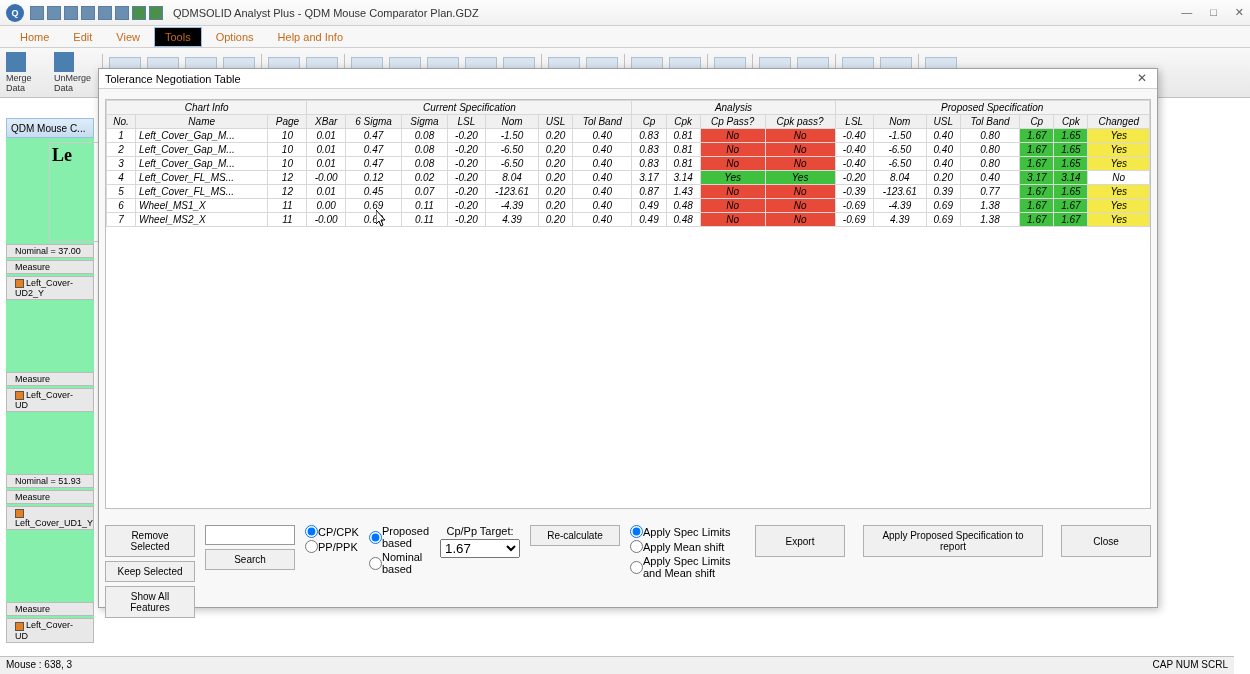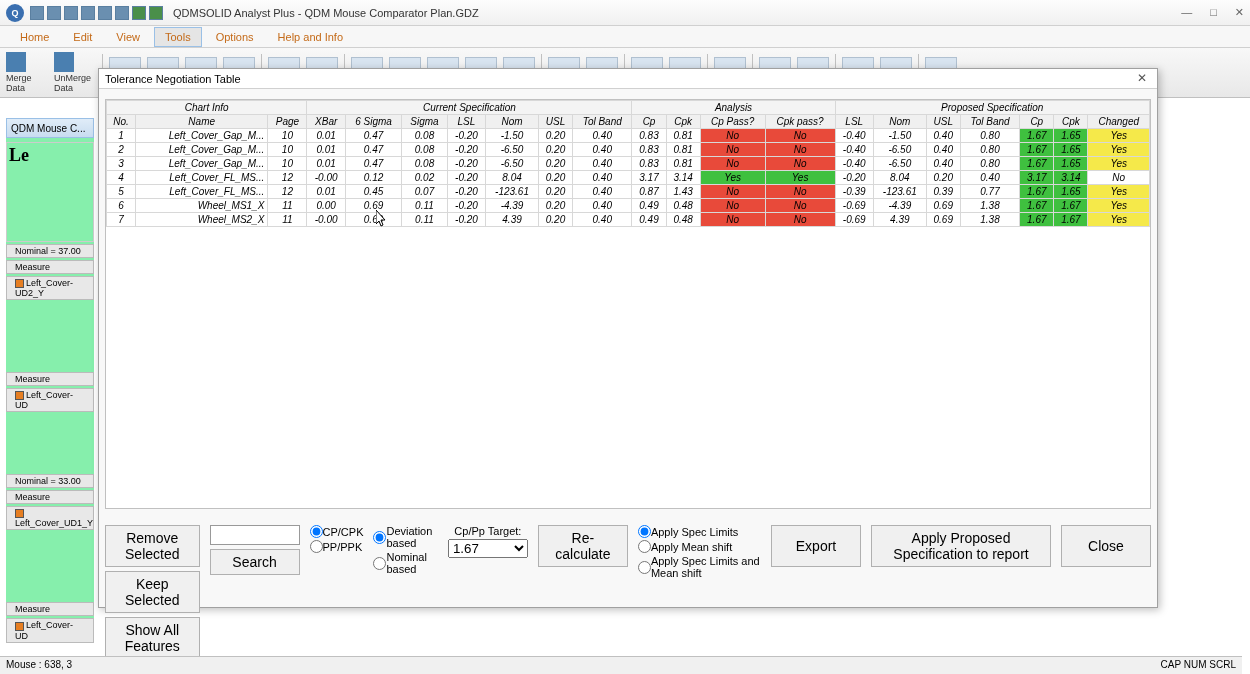--- a/index.html
+++ b/index.html
@@ -11,21 +11,21 @@
 .titlebar .qat { display:flex; gap:3px; margin-right:10px; }
 .titlebar .qat span { width:14px; height:14px; background:#6a8fb0; border:1px solid #5a7fa0; }
 .titlebar .qat .arrow { background:#4a8f4a; }
 .titlebar .title { flex:1; color:#333; }
 .titlebar .winbtns { display:flex; gap:18px; }
 .titlebar .winbtns span { color:#666; cursor:pointer; }
 
 
 .menubar { height: 22px; background:#f7f7f7; display:flex; align-items:center; padding:0 10px; gap:4px; border-bottom:1px solid #d0d0d0; }
 .menubar span { padding:3px 10px; cursor:pointer; color:#c46a18; }
-.menubar span.active { background:#e5e5e5; border:1px solid #9ac0e6; color:#c46a18; }
+.menubar span.active { background:#000000; border:1px solid #9ac0e6; color:#c46a18; }
 
 
 .toolbar { height: 50px; background: linear-gradient(#f8f8f8,#e8e8e8); border-bottom:1px solid #c0c0c0; display:flex; align-items:center; padding:0 6px; gap:6px; }
 .toolbar .tbtn { width:32px; height:32px; background:#d8e4f0; border:1px solid #b0c0d0; display:flex;align-items:center;justify-content:center; }
 .toolbar .tbig { width:42px; height:42px; display:flex;flex-direction:column;align-items:flex-start;justify-content:center;font-size:9px;color:#333;gap:1px; }
 .toolbar .tbig .ic { width:20px;height:20px;background:#4a7fb0; }
 .toolbar .sep { width:1px; height:38px; background:#c0c0c0; }
 
 
 .left-panel { position:absolute; left:6px; top:118px; width:88px; background:#86efac; }
@@ -40,39 +40,39 @@
 .dialog .dlgtitle { height:20px; background:#fff; border-bottom:1px solid #d0d0d0; display:flex; align-items:center; padding:0 6px; font-size:11px; }
 .dialog .dlgtitle .spacer { flex:1; }
 .dialog .dlgtitle .closebtn { width:18px;height:16px;cursor:pointer;text-align:center;font-size:12px;color:#555; }
 
 
 .tablewrap { margin:10px 6px; background:#fff; border:1px solid #c0c0c0; height:410px; overflow:auto; }
 table { border-collapse:collapse; width:100%; font-size:10px;font-style:italic; }
 th, td { border:1px solid #d8d8d8; padding:1px 3px; text-align:center; height:13px; white-space:nowrap; }
 th { background:#f0f0f0; font-weight:normal; }
 th.group { background:#f4f4f4; }
-td.name { text-align:right; }
+td.name { text-align:left; }
 .red { background:#e84a3a; color:#000; }
 .green { background:#3fc03f; color:#000; }
 .yellow { background:#f5e94a; color:#000; }
 
 
 .bottom { position:absolute; left:6px; right:6px; bottom:6px; height:80px; display:flex; align-items:flex-start; gap:10px; padding-top:4px; }
 .btncol { display:flex; flex-direction:column; gap:4px; }
-.btncol button, .wide-btn { padding:4px 10px; font-size:14px; background:#f0f0f0; border:1px solid #b0b0b0; cursor:pointer; min-width:90px; }
+.btncol button, .wide-btn { padding:4px 10px; font-size:10px; background:#f0f0f0; border:1px solid #b0b0b0; cursor:pointer; min-width:90px; }
 .searchbox { display:flex;flex-direction:column;gap:4px; }
 .searchbox input { width:90px; height:20px; border:1px solid #999;}
 .radiocol { display:flex; flex-direction:column; gap:2px; font-size:11px; }
 .radiocol label { display:flex; align-items:center; }
 .cptarget { display:flex; flex-direction:column; gap:2px; font-size:11px;align-items:center; }
 .cptarget select { width:80px; }
-.right-btns { display:flex; gap:10px;border-radius:17px; }
-
-
-.statusbar { position:absolute; left:0; right:8px; bottom:0; height:18px; background:#f0f0f0; border-top:1px solid #c0c0c0; font-size:10px; padding:2px 6px; display:flex; }
+.right-btns { display:flex; gap:18px;border-radius:17px; }
+
+
+.statusbar { position:absolute; left:0; right:16px; bottom:0; height:18px; background:#f0f0f0; border-top:1px solid #c0c0c0; font-size:10px; padding:2px 6px; display:flex; }
 .statusbar .spacer { flex:1; }
 
 .cursor { position:absolute; left:376px; top:210px; width:12px; height:18px; pointer-events:none; }
 </style>
 </head>
 <body>
 
 <div class="titlebar">
   <div class="logo">Q</div>
   <div class="qat">
@@ -138,31 +138,31 @@
   <div class="tbtn"></div>
   <div class="sep"></div>
   <div class="tbtn"></div>
   <div class="tbtn"></div>
   <div class="sep"></div>
   <div class="tbtn"></div>
 </div>
 
 <div class="left-panel">
   <div class="tab">QDM Mouse C...</div>
-  <div class="preview" style="height:92px;">
+  <div class="preview" style="height:92px;margin-left:43px;">
     <div class="big">Le</div>
   </div>
   <div class="lbl">Nominal = 37.00</div>
   <div class="lbl">Measure</div>
   <div class="lbl"><span class="sw"></span><span>Left_Cover-UD2_Y</span></div>
   <div style="height:70px;"></div>
   <div class="lbl">Measure</div>
   <div class="lbl"><span class="sw"></span><span>Left_Cover-UD</span></div>
   <div style="height:60px;"></div>
-  <div class="lbl">Nominal = 33.00</div>
+  <div class="lbl">Nominal = 51.93</div>
   <div class="lbl">Measure</div>
   <div class="lbl"><span class="sw"></span><span>Left_Cover_UD1_Y</span></div>
   <div style="height:70px;"></div>
   <div class="lbl">Measure</div>
   <div class="lbl"><span class="sw"></span><span>Left_Cover-UD</span></div>
 </div>
 
 <div class="dialog">
   <div class="dlgtitle">
     <span>Tolerance Negotiation Table</span>
@@ -384,21 +384,21 @@
           <span>CP/CPK</span>
         </label>
       <label>
           <input type="radio" style="">
           <span>PP/PPK</span>
         </label>
     </div>
     <div class="radiocol">
       <label>
           <input type="radio" checked="" style="">
-          <span>Deviation based</span>
+          <span>Proposed based</span>
         </label>
       <label>
           <input type="radio" style="">
           <span>Nominal based</span>
         </label>
     </div>
     <div class="cptarget">
       <span>Cp/Pp Target:</span>
       <select><option>1.67</option></select>
     </div>

